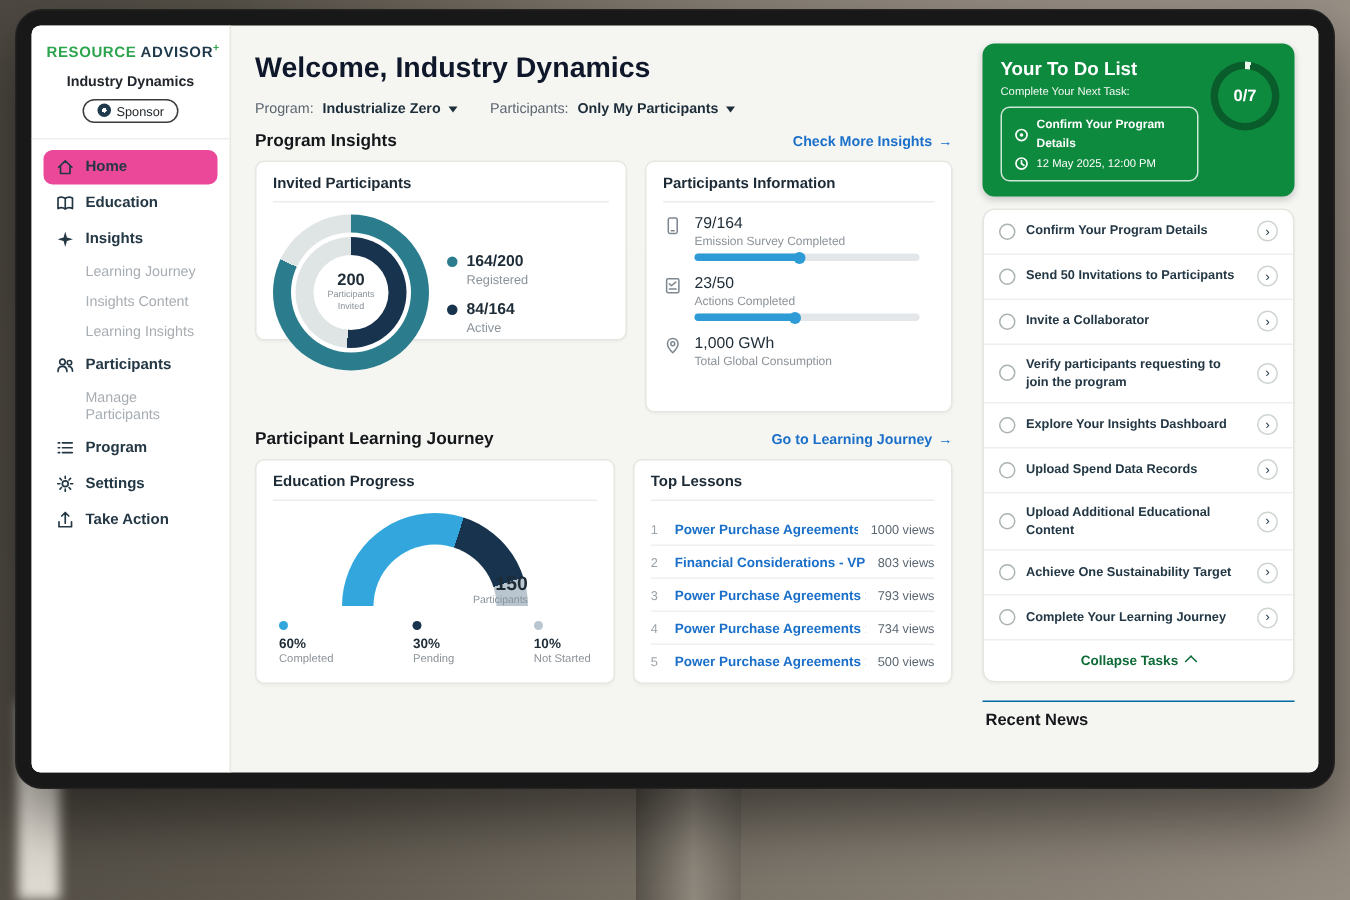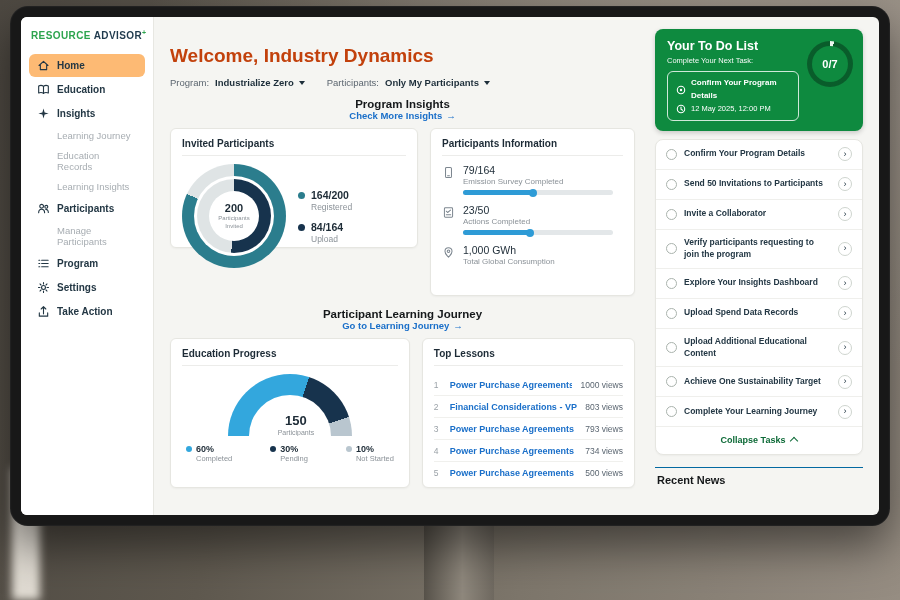--- a/index.html
+++ b/index.html
@@ -21,34 +21,34 @@
   
   .sidebar{flex:0 0 133px;width:133px;background:#ffffff;border-right:1px solid #e7e7e2;box-sizing:border-box;padding-top:10px;}
   .logo{padding:2px 10px 6px;font-size:10px;font-weight:bold;letter-spacing:.4px;white-space:nowrap;}
   .logo-green{color:#2da44e;} .logo-dark{color:#1f3a4d;} .logo-plus{color:#2da44e;font-size:7px;vertical-align:super;}
   .org-wrap{text-align:center;padding:2px 6px 9px;border-bottom:1px solid #eeeeea;}
   .org{font-size:9.5px;font-weight:bold;color:#20262b;margin-bottom:5px;}
   .sponsor-pill{display:inline-flex;align-items:center;gap:4px;border:1px solid #3c3c3c;border-radius:10px;padding:2px 9px;font-size:8.5px;color:#20262b;cursor:pointer;background:#fff;}
   .sponsor-dot{width:9px;height:9px;border-radius:50%;background:radial-gradient(circle,#ffffff 0 1.5px,#1f3a4d 1.6px);}
   nav{padding:7px 8px;display:flex;flex-direction:column;gap:1px;}
   .nav-item{display:flex;align-items:center;gap:7px;padding:5px 8px;border-radius:6px;font-size:10px;font-weight:bold;color:#233744;cursor:pointer;}
-  .nav-item.active{background:#fdba74;}
+  .nav-item.active{background:#ec4899;}
   .nav-icon{width:13px;height:13px;display:inline-flex;flex:0 0 13px;}
   .nav-icon svg{width:13px;height:13px;stroke:#233744;stroke-width:1.2;fill:none;stroke-linecap:round;stroke-linejoin:round;}
   .nav-icon svg .fill{fill:#233744;stroke:none;}
   .nav-sub{padding:4px 8px 4px 28px;font-size:9.5px;color:#a7adb2;cursor:pointer;}
 
   
   .main{flex:1;min-width:0;padding:12px 16px 0;box-sizing:border-box;}
-  .welcome{font-size:19px;font-weight:bold;color:#c2410c;margin:16px 0 10px;}
+  .welcome{font-size:19px;font-weight:bold;color:#0f172a;margin:6px 0 10px;}
   .filters{display:flex;align-items:center;gap:6px;font-size:9.5px;margin-bottom:10px;}
   .f-label{color:#5c6670;}
   .f-value{font-weight:bold;color:#1d2e3a;display:inline-flex;align-items:center;gap:5px;margin-right:16px;cursor:pointer;}
   .chev{width:0;height:0;border-left:3.5px solid transparent;border-right:3.5px solid transparent;border-top:4px solid #1d2e3a;display:inline-block;}
-  .section-row{display:flex;align-items:center;justify-content:space-between;margin:8px 0 7px;flex-direction:column;}
+  .section-row{display:flex;align-items:center;justify-content:space-between;margin:8px 0 7px;}
   .section-title{font-size:11.5px;font-weight:bold;color:#15181a;}
   .section-link{font-size:9.5px;font-weight:bold;color:#1a6fc9;display:inline-flex;gap:4px;cursor:pointer;align-items:center;}
   .cards-row{display:flex;gap:12px;align-items:stretch;}
   .card{background:#fff;border:1px solid #e6e6e1;border-radius:6px;padding:9px 11px;box-sizing:border-box;box-shadow:0 1px 2px rgba(0,0,0,.04);}
   .card-title{font-size:10px;font-weight:bold;color:#1d2b36;padding-bottom:6px;border-bottom:1px solid #ececea;margin-bottom:8px;}
   .card-invited{width:248px;height:120px;}
   .card-info{flex:1;height:168px;}
   .card-eduprog{width:248px;height:150px;}
   .card-lessons{flex:1;height:150px;}
 
@@ -70,25 +70,25 @@
   .stat-icon svg{width:13px;height:13px;stroke:#7d8790;stroke-width:1.1;fill:none;stroke-linecap:round;stroke-linejoin:round;}
   .stat-value{font-size:10.5px;font-weight:normal;color:#1d2b36;}
   .stat-label{font-size:8px;color:#8b9298;margin:1px 0 4px;}
   .pbar{width:150px;height:5px;border-radius:3px;background:#e3e7e9;}
   .pfill{height:5px;border-radius:3px;background:#2e9bd6;position:relative;}
   .pfill::after{content:"";position:absolute;right:-2px;top:-1.5px;width:8px;height:8px;border-radius:50%;background:#2e9bd6;}
 
   .gauge{position:relative;width:124px;height:62px;margin:8px auto 6px;overflow:hidden;}
   .gauge-arc{position:absolute;left:0;top:0;width:124px;height:124px;border-radius:50%;}
   .gauge-hole{position:absolute;left:21px;top:21px;width:82px;height:82px;border-radius:50%;background:#fff;}
-  .gauge-center{position:absolute;left:12px;right:0;bottom:0;text-align:center;}
+  .gauge-center{position:absolute;left:12px;right:0;bottom:0;text-align:right;}
   .gc-value{font-size:13px;font-weight:bold;color:#1d2b36;line-height:1;}
   .gc-label{font-size:7px;color:#8b9298;margin-top:2px;}
   .gauge-legend{display:flex;justify-content:space-between;padding:2px 4px 0;}
-  .gl-item{display:flex;gap:4px;}
+  .gl-item{display:flex;gap:4px;flex-direction:column;}
   .gl-dot{width:6px;height:6px;border-radius:50%;margin-top:2px;flex:0 0 6px;}
   .gl-value{font-size:9px;font-weight:bold;color:#1d2b36;}
   .gl-label{font-size:7.5px;color:#8b9298;}
 
   .lesson-row{display:flex;align-items:center;gap:8px;padding:5.5px 0;border-bottom:1px solid #f0f0ed;}
   .lesson-row:last-child{border-bottom:none;}
   .lesson-rank{color:#9aa1a7;font-size:8.5px;width:8px;flex:0 0 8px;}
   .lesson-link{color:#1a6fc9;font-weight:bold;font-size:9px;flex:1;cursor:pointer;white-space:nowrap;overflow:hidden;}
   .lesson-views{color:#5b6671;font-size:8.5px;}
 
@@ -121,20 +121,27 @@
 <div class="stand"></div>
 
 <div class="monitor">
 <div class="screen">
 
   <aside class="sidebar">
     <div class="logo">
       <span class="logo-green">RESOURCE</span>
       <span class="logo-dark">ADVISOR</span><span class="logo-plus">+</span>
     </div>
+    <div class="org-wrap">
+      <div class="org">Industry Dynamics</div>
+      <div class="sponsor-pill">
+        <span class="sponsor-dot"></span>
+        <span>Sponsor</span>
+      </div>
+    </div>
     <nav>
       <div class="nav-item active">
         <span class="nav-icon">
               <svg viewBox="0 0 14 14">
                 <path d="M2.2 7 L7 2.5 L11.8 7 M3.6 6 V11.5 H10.4 V6"></path>
               </svg>
             </span>
         <span>Home</span>
       </div>
       <div class="nav-item">
@@ -147,21 +154,21 @@
       </div>
       <div class="nav-item">
         <span class="nav-icon">
               <svg viewBox="0 0 14 14">
                 <path class="fill" d="M7 1.5 L8.2 5.8 L12.5 7 L8.2 8.2 L7 12.5 L5.8 8.2 L1.5 7 L5.8 5.8 Z"></path>
               </svg>
             </span>
         <span>Insights</span>
       </div>
       <div class="nav-sub"><span>Learning Journey</span></div>
-      <div class="nav-sub"><span>Education Records</span></div>
+      <div class="nav-sub"><span>Insights Content</span></div>
       <div class="nav-sub"><span>Learning Insights</span></div>
       <div class="nav-item">
         <span class="nav-icon">
               <svg viewBox="0 0 14 14">
                 <circle cx="5" cy="4.6" r="2"></circle>
                 <path d="M1.8 11.5 C1.8 9 3.2 7.8 5 7.8 C6.8 7.8 8.2 9 8.2 11.5"></path>
                 <circle cx="10" cy="5.2" r="1.6"></circle>
                 <path d="M9.4 7.9 C11 7.8 12.2 9.1 12.2 11.2"></path>
               </svg>
             </span>
@@ -238,21 +245,21 @@
               <span class="leg-dot" style="background: rgb(43, 125, 141);"></span>
               <div>
                 <div class="leg-value">164/200</div>
                 <div class="leg-label">Registered</div>
               </div>
             </div>
             <div class="leg-item">
               <span class="leg-dot" style="background: rgb(23, 51, 77);"></span>
               <div>
                 <div class="leg-value">84/164</div>
-                <div class="leg-label">Upload</div>
+                <div class="leg-label">Active</div>
               </div>
             </div>
           </div>
         </div>
       </div>
 
       <div class="card card-info">
         <div class="card-title">Participants Information</div>
         <div class="stat">
           <span class="stat-icon"><svg viewBox="0 0 14 14">

